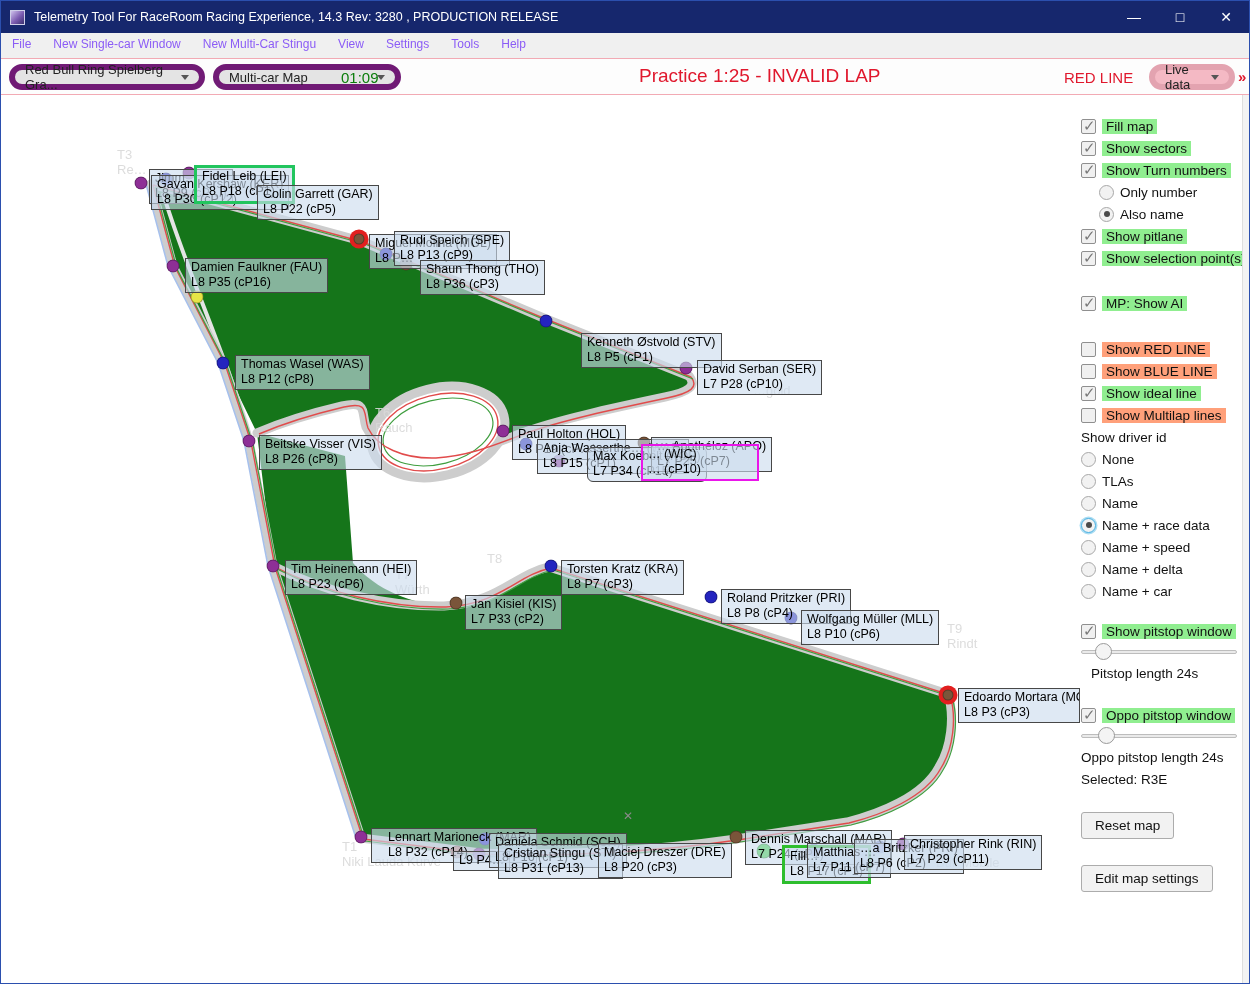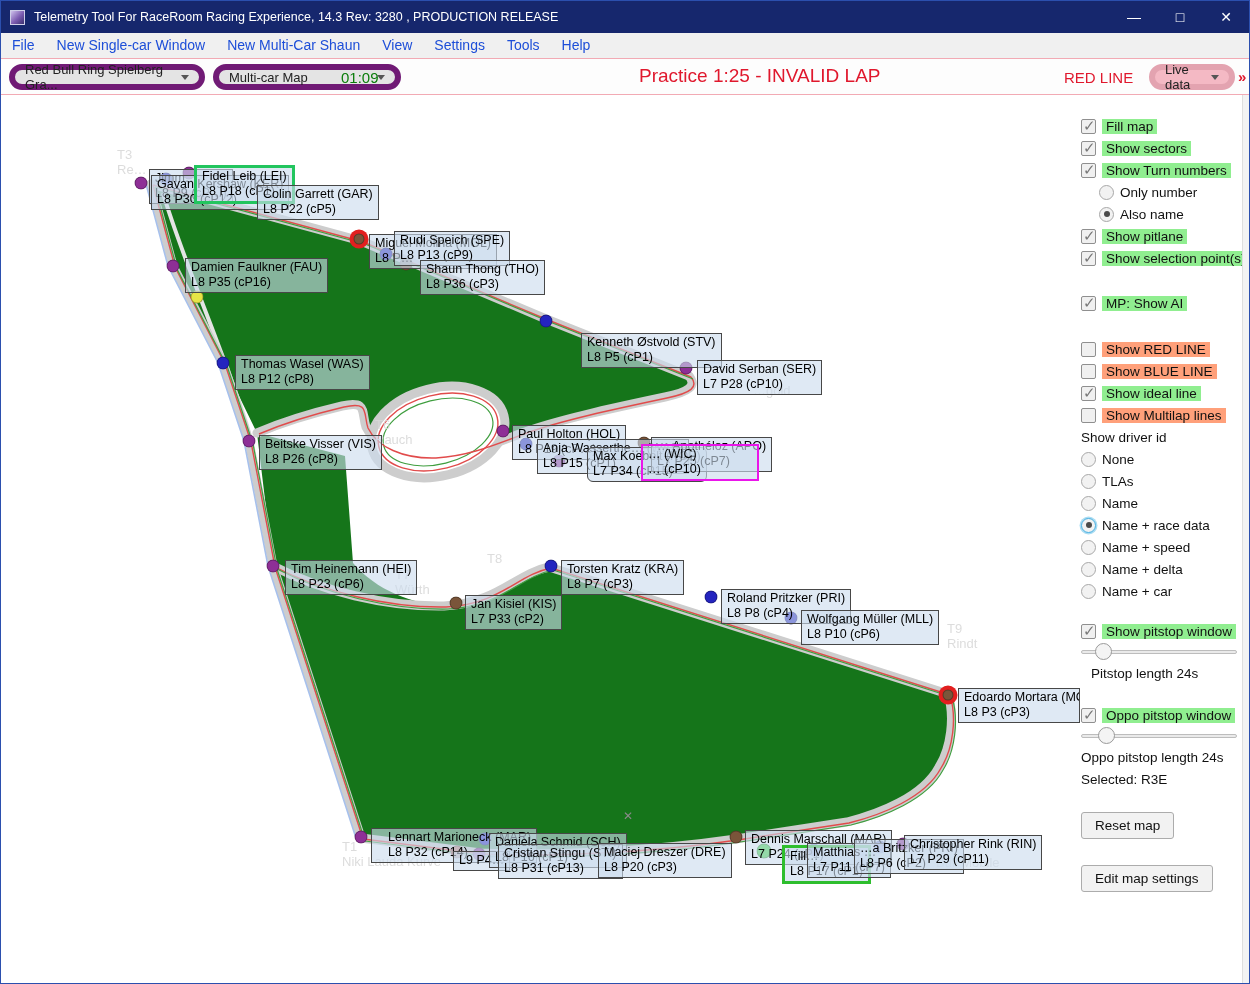--- a/index.html
+++ b/index.html
@@ -12,21 +12,21 @@
               font-size:12.5px; }
   .app-icon { width:15px; height:15px; margin:0 9px; flex:none;
               background:linear-gradient(135deg,#cfc2ec 0%,#7b5bb0 55%,#3a3070 100%);
               border:1px solid #cfcfe8; }
   .title-text { flex:1; white-space:nowrap; overflow:hidden; }
   .win-btn { width:46px; height:32px; display:flex; align-items:center; justify-content:center;
              font-size:14px; color:#fff; }
 
   
   .menubar { height:25px; background:#f0f0f0; display:flex; align-items:stretch;
-             font-size:14px; color:#1d4ed8; }
+             font-size:12px; color:#8b5cf6; }
   .menu-item { padding:4px 11px 0 11px; }
 
   
   .toolbar { height:37px; background:#fdfdfd; position:relative;
              border-top:1px solid #f2aab4; border-bottom:1px solid #f2aab4; }
   .combo { position:absolute; top:5px; height:26px; background:#e4e4e4; border:6px solid #701a75;
            border-radius:13px; display:flex; align-items:center; justify-content:space-between;
            padding:0 10px; font-size:13px; color:#222; }
   .combo .arrow { width:0; height:0; border-left:4px solid transparent; border-right:4px solid transparent;
                   border-top:5px solid #555; margin-left:8px; flex:none; }
@@ -101,21 +101,21 @@
     <span class="app-icon"></span>
     <span class="title-text">Telemetry Tool For RaceRoom Racing Experience, 14.3 Rev: 3280 , PRODUCTION RELEASE</span>
     <span class="win-btn">—</span>
     <span class="win-btn">□</span>
     <span class="win-btn">✕</span>
   </div>
 
   <div class="menubar">
       <div class="menu-item">File</div>
       <div class="menu-item">New Single-car Window</div>
-      <div class="menu-item">New Multi-Car Shaun</div>
+      <div class="menu-item">New Multi-Car Stingu</div>
       <div class="menu-item">View</div>
       <div class="menu-item">Settings</div>
       <div class="menu-item">Tools</div>
       <div class="menu-item">Help</div>
     </div>
 
   <div class="toolbar">
     <div class="combo combo-track">
       <span>Red Bull Ring Spielberg Gra...</span>
       <span class="arrow"></span>
@@ -171,21 +171,21 @@
         <path d="M272,471 C320,496 385,512 443,511 C498,508 514,479 548,472 L947,599"></path>
         <path d="M947,599 C954,622 950,653 938,672 C922,702 878,719 846,727 L735,744 C645,757 548,761 480,758 L360,743"></path>
       </g>
     </svg>
 
 
     <div id="map-layer">
         <div class="turn-label" style="left: 116px; top: 52px;">T3
 Re…</div>
         <div class="turn-label" style="left: 752px; top: 288px;">…gold</div>
-        <div class="turn-label" style="left: 374px; top: 322px;">T6
+        <div class="turn-label" style="left: 374px; top: 310px;">T6
 Rauch</div>
         <div class="turn-label" style="left: 486px; top: 456px;">T8</div>
         <div class="turn-label" style="left: 394px; top: 472px;">T7
 Würth</div>
         <div class="turn-label" style="left: 946px; top: 526px;">T9
 Rindt</div>
         <div class="turn-label" style="left: 341px; top: 744px;">T1
 Niki Lauda Kurve</div>
         <div class="turn-label" style="left: 898px; top: 760px; padding-left: 37px;">Bull Mobile</div>
         <span class="dot" style="left: 140px; top: 88px; background: rgb(142, 47, 150);"></span>

